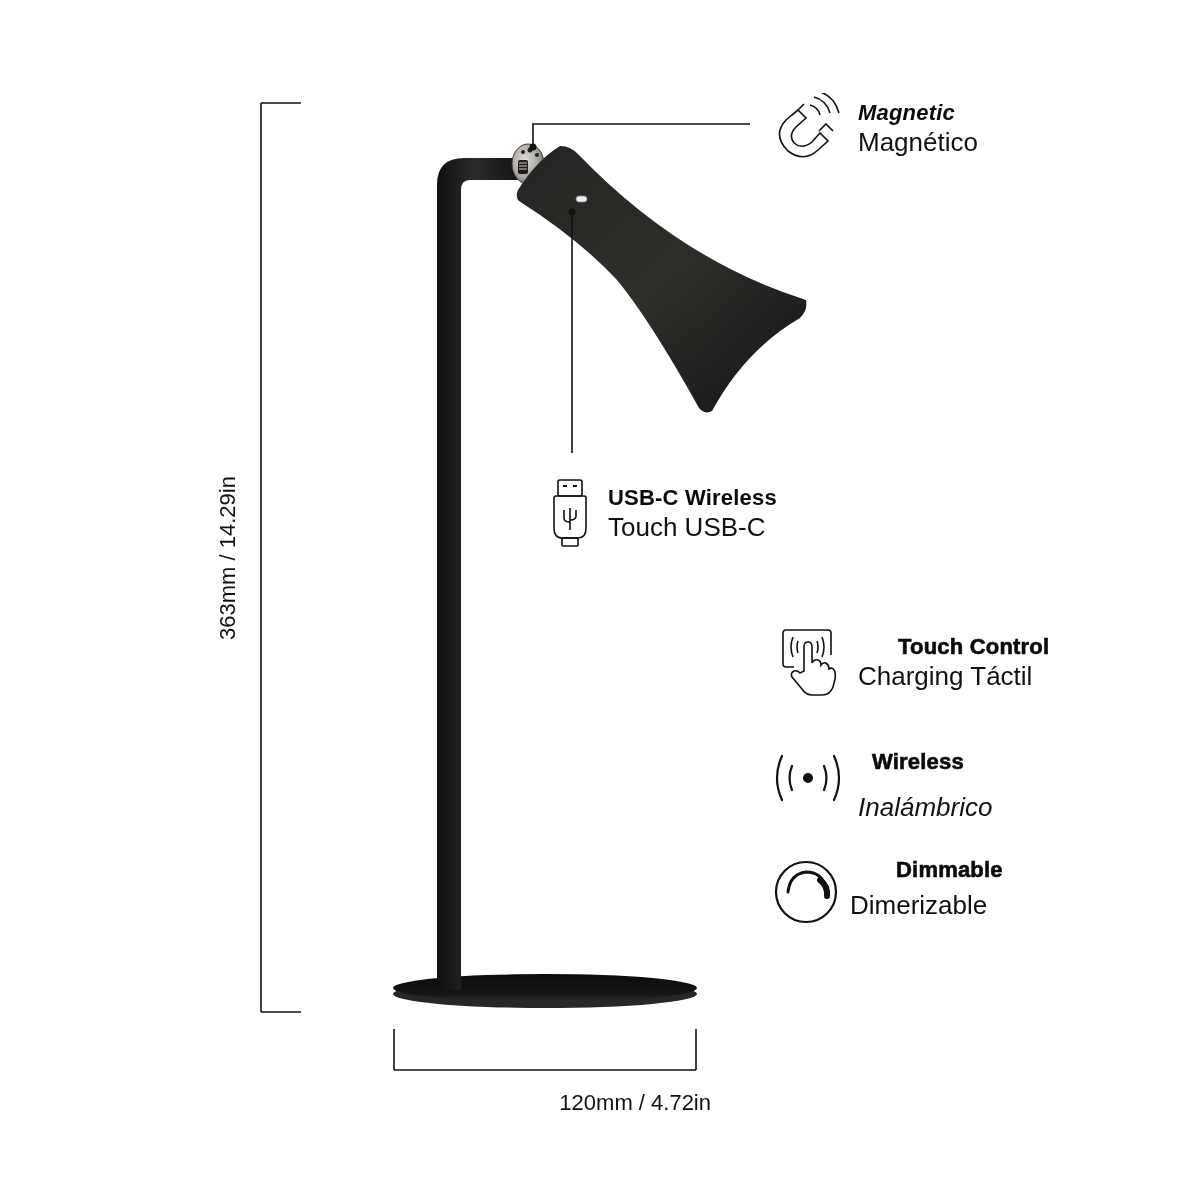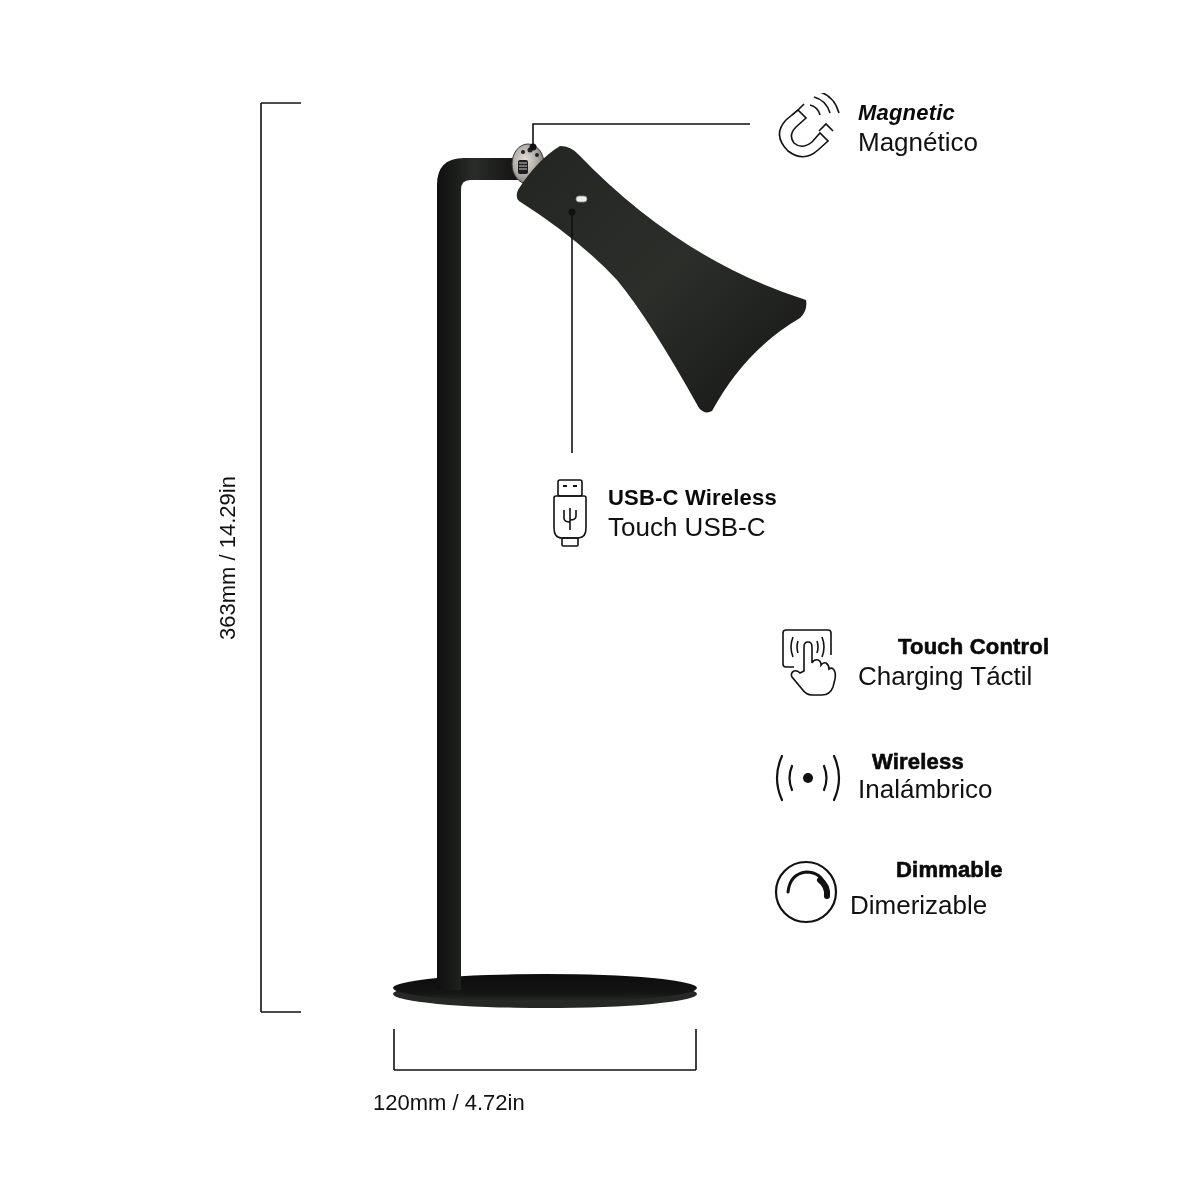--- a/index.html
+++ b/index.html
@@ -87,21 +87,21 @@
   </g>
   <circle cx="533" cy="147" r="3.5" fill="#111"></circle>
   <g stroke="#111" stroke-width="1.6" fill="none">
     <line x1="572" y1="212" x2="572" y2="453"></line>
   </g>
   <circle cx="572" cy="212" r="3.5" fill="#111"></circle>
 </svg>
 
 <div class="abs dim-v" style="left:128px; top:545px; width:200px; text-align:center;">363mm / 14.29in</div>
 
-<div class="abs dim-h" style="left:373px; top:1090px; width:302px; text-align:left;">120mm / 4.72in</div>
+<div class="abs dim-h" style="left:409px; top:1090px; width:302px; text-align:right;">120mm / 4.72in</div>
 
 <div class="abs" style="left:770px; top:93px; width:280px; height:70px;">
   <svg class="icon" style="left:0; top:0;" width="72" height="66" viewBox="0 0 72 66">
     <g fill="none" stroke="#111" stroke-width="1.6">
       <path d="M28 17 L36 25 L26 34 Q18 42 24 50 Q32 57 42 49 L50 40 L58 48 L48 57 Q34 70 18 58 Q2 42 16 27 Z"></path>
       <line x1="28" y1="17" x2="34" y2="11"></line>
       <line x1="22" y1="22" x2="28" y2="17"></line>
       <path d="M49 38 L56 31 L63 38"></path>
       <path d="M40 12 Q48 14 50 22"></path>
       <path d="M44 4 Q56 7 60 20"></path>
@@ -148,21 +148,21 @@
   <svg class="icon" style="left:0; top:8px;" width="72" height="56" viewBox="0 0 72 56">
     <g fill="none" stroke="#111" stroke-width="2.2" stroke-linecap="round">
       <path d="M10 6 Q0 28 10 50"></path>
       <path d="M20 16 Q15 28 20 40"></path>
       <path d="M62 6 Q72 28 62 50"></path>
       <path d="M52 16 Q57 28 52 40"></path>
     </g>
     <circle cx="36" cy="28" r="5" fill="#111"></circle>
   </svg>
   <div class="abs feat-title heavy" style="left:100px; top:6px;">Wireless</div>
-  <div class="abs feat-sub" style="left:86px; top:33px;">Inalámbrico</div>
+  <div class="abs feat-sub" style="left:86px; top:51px;font-style:italic;">Inalámbrico</div>
 </div>
 
 <div class="abs" style="left:772px; top:856px; width:300px; height:75px;">
   <svg class="icon" style="left:0; top:2px;" width="70" height="70" viewBox="0 0 70 70">
     <circle cx="34" cy="34" r="30" fill="none" stroke="#111" stroke-width="2.2"></circle>
     <path d="M16 34 Q18 16 34 14 Q50 14 54 30 L54 38" fill="none" stroke="#111" stroke-width="3" stroke-linecap="round"></path>
     <path d="M48 22 Q56 28 55 38" fill="none" stroke="#111" stroke-width="6" stroke-linecap="round"></path>
   </svg>
   <div class="abs feat-title heavy" style="left:86px; top:0;margin-left:38px;">Dimmable</div>
   <div class="abs feat-sub" style="left:78px; top:35px;">Dimerizable</div>

